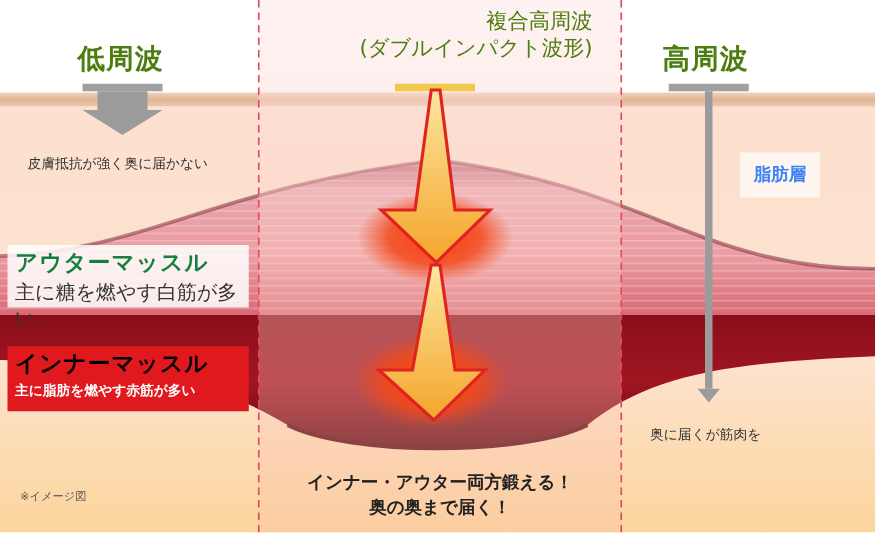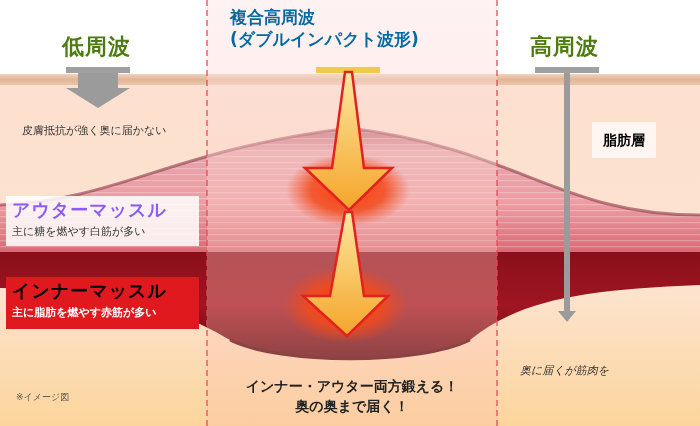--- a/index.html
+++ b/index.html
@@ -1,29 +1,29 @@
 <!DOCTYPE html>
 <html><head>
 <meta charset="utf-8">
 <style>
   html,body{margin:0;padding:0;}
   body{width:700px;height:426px;position:relative;overflow:hidden;background:#fff;font-family:"DejaVu Sans","Liberation Sans",sans-serif;}
   .layer{position:absolute;left:0;top:0;width:700px;height:426px;}
   .txt{position:absolute;white-space:nowrap;}
   .h1{font-size:22px;font-weight:bold;color:#4d7c0f;letter-spacing:1px;}
-  .h1r{font-size:17px;font-weight:bold;color:#0369a1;text-align:left;line-height:22px;}
+  .h1r{font-size:17px;font-weight:normal;color:#4d7c0f;text-align:right;line-height:22px;}
   .small{font-size:11px;color:#333;line-height:15px;}
   .label-box{position:absolute;box-sizing:border-box;padding:2px 6px;}
   .outer-box{left:6px;top:196px;width:193px;height:50px;background:rgba(255,255,255,0.85);}
   .inner-box{left:6px;top:277px;width:193px;height:52px;background:#e0191e;}
-  .outer-title{font-size:18px;font-weight:bold;color:#8b5cf6;letter-spacing:1px;}
-  .outer-sub{font-size:11px;color:#333;margin-top:2px;}
+  .outer-title{font-size:18px;font-weight:bold;color:#15803d;letter-spacing:1px;}
+  .outer-sub{font-size:16px;color:#333;margin-top:2px;}
   .inner-title{font-size:18px;font-weight:bold;color:#000000;letter-spacing:1px;}
   .inner-sub{font-size:11px;color:#fff;font-weight:bold;margin-top:2px;}
-  .fat-box{position:absolute;left:592px;top:122px;width:64px;height:36px;background:rgba(255,255,255,0.7);box-sizing:border-box;text-align:center;line-height:36px;font-size:14px;font-weight:bold;color:#000000;}
+  .fat-box{position:absolute;left:592px;top:122px;width:64px;height:36px;background:rgba(255,255,255,0.7);box-sizing:border-box;text-align:center;line-height:36px;font-size:14px;font-weight:bold;color:#3b82f6;}
   .bottom-msg{font-size:14px;font-weight:bold;color:#222;text-align:center;line-height:20px;}
 </style>
 </head>
 <body>
 
 <svg class="layer" viewBox="0 0 700 426" width="700" height="426">
   <defs>
     <linearGradient id="fatGrad" x1="0" y1="0" x2="0" y2="1">
       <stop offset="0" stop-color="#fde0cf"></stop>
       <stop offset="0.6" stop-color="#fde3cf"></stop>
@@ -113,21 +113,21 @@
 <div class="label-box outer-box">
   <div class="outer-title">アウターマッスル</div>
   <div class="outer-sub">主に糖を燃やす白筋が多い</div>
 </div>
 
 <div class="label-box inner-box">
   <div class="inner-title">インナーマッスル</div>
   <div class="inner-sub">主に脂肪を燃やす赤筋が多い</div>
 </div>
 
-<div class="txt small" style="left:520px;top:363px;font-style:italic;">
+<div class="txt small" style="left:520px;top:340px;">
   <div>奥に届くが筋肉を</div>
 </div>
 
 <div class="txt bottom-msg" style="left:210px;top:376px;width:284px;">
   <div>インナー・アウター両方鍛える！</div>
   <div>奥の奥まで届く！</div>
 </div>
 
 <div class="txt" style="left:16px;top:391px;font-size:9px;color:#555;">※イメージ図</div>
 

